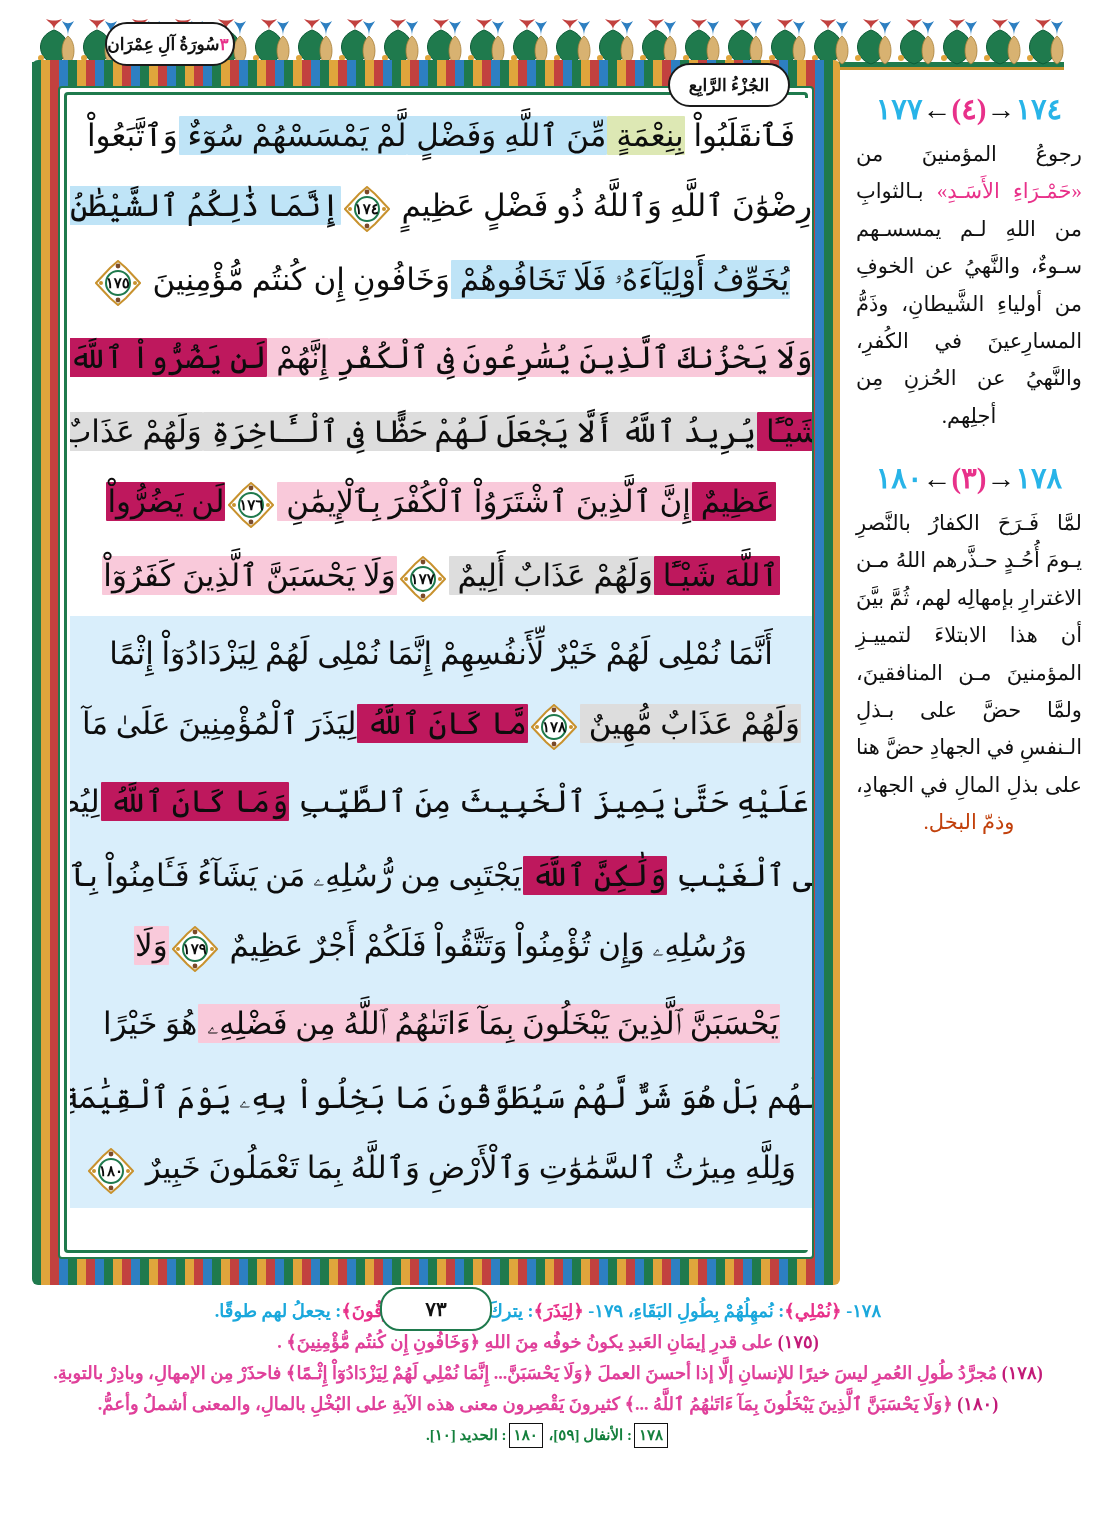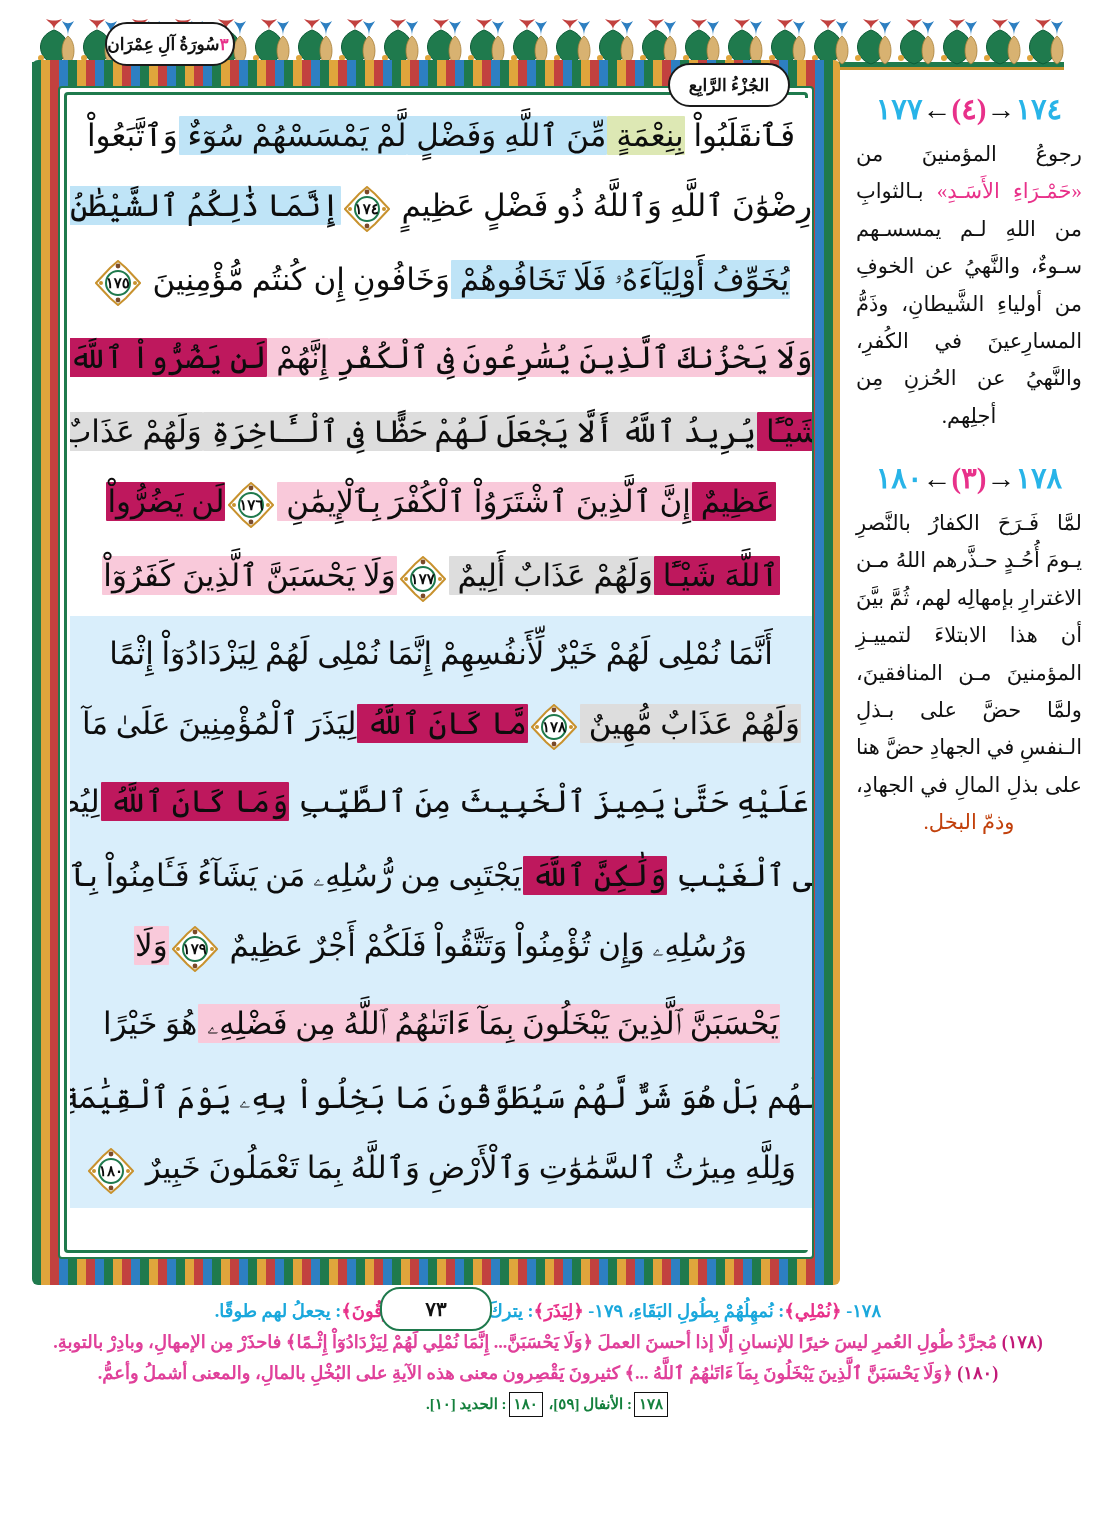--- a/index.html
+++ b/index.html
@@ -334,18 +334,19 @@
         <div class="side-body"><span>رجوعُ المؤمنينَ من </span><span class="rose">«حَمْـرَاءِ الأَسَـدِ»</span><span> بـالثوابِ من اللهِ لـم يمسسـهم سـوءٌ، والنَّهيُ عن الخوفِ من أولياءِ الشَّيطانِ، وذَمُّ المسارِعينَ في الكُفرِ، والنَّهيُ عن الحُزنِ مِن أجلِهم.</span></div>
       </div>
       <div class="side-block">
         <div class="side-head"><span class="a">١٧٨</span><span class="arrow">→</span><span class="b">(٣)</span><span class="arrow">←</span><span class="a">١٨٠</span></div>
         <div class="side-body"><span>لمَّا فَـرَحَ الكفارُ بالنَّصرِ يـومَ أُحُـدٍ حـذَّرهم اللهُ مـن الاغترارِ بإمهالِه لهم، ثُمَّ بيَّنَ أن هذا الابتلاءَ لتمييـزِ المؤمنينَ مـن المنافقينَ، ولمَّا حضَّ على بـذلِ الـنفسِ في الجهادِ حضَّ هنا على بذلِ المالِ في الجهادِ، </span><span class="cyan">وذمّ البخل.</span></div>
       </div>
     </div>
 
   <div class="footnotes" id="footnotes">
       <div class="fn fn-cyan fn-row"><span>١٧٨- </span><span class="mg">﴿نُمْلِي﴾</span><span>: نُمهِلُهُمْ بِطُولِ البَقَاءِ،</span> <span>١٧٩- </span><span class="mg">﴿لِيَذَرَ﴾</span><span>: يتركَ،</span> <span>١٨٠- </span><span class="mg">﴿سَيُطَوَّقُونَ﴾</span><span>: يجعلُ لهم طوقًا.</span></div>
+      <div class="fn fn-pink fn-row"><span class="dk">(١٧٥)</span> <span>على قدرِ إيمَانِ العَبدِ يكونُ خوفُه مِنَ اللهِ ﴿وَخَافُونِ إِن كُنتُم مُّؤْمِنِينَ﴾ .</span></div>
       <div class="fn fn-pink fn-row"><span class="dk">(١٧٨)</span> <span>مُجرَّدُ طُولِ العُمرِ ليسَ خيرًا للإنسانِ إلَّا إذا أحسنَ العملَ ﴿وَلَا يَحْسَبَنَّ... إِنَّمَا نُمْلِي لَهُمْ لِيَزْدَادُوٓاْ إِثْـمًا﴾ فاحذَرْ مِن الإمهالِ، وبادِرْ بالتوبةِ.</span></div>
       <div class="fn fn-pink fn-row"><span class="dk">(١٨٠)</span> <span>﴿وَلَا يَحْسَبَنَّ ٱلَّذِينَ يَبْخَلُونَ بِمَآ ءَاتَىٰهُمُ ٱللَّهُ ...﴾ كثيرونَ يَقْصِرون معنى هذه الآيةِ على البُخْلِ بالمالِ، والمعنى أشملُ وأعمُّ.</span></div>
       <div class="fn fn-last"><span class="boxn">١٧٨</span><span>: الأنفال [٥٩]،</span> <span class="boxn">١٨٠</span><span>: الحديد [١٠].</span></div>
     </div>
 
 </div>
 
 </body></html>

